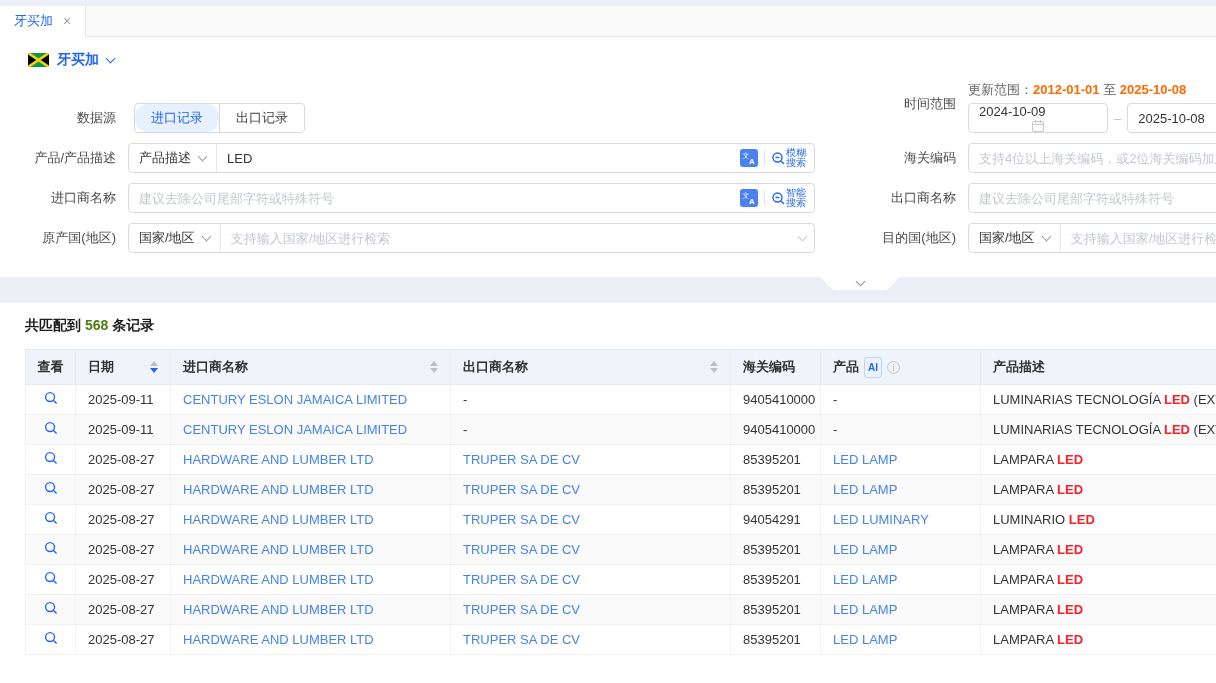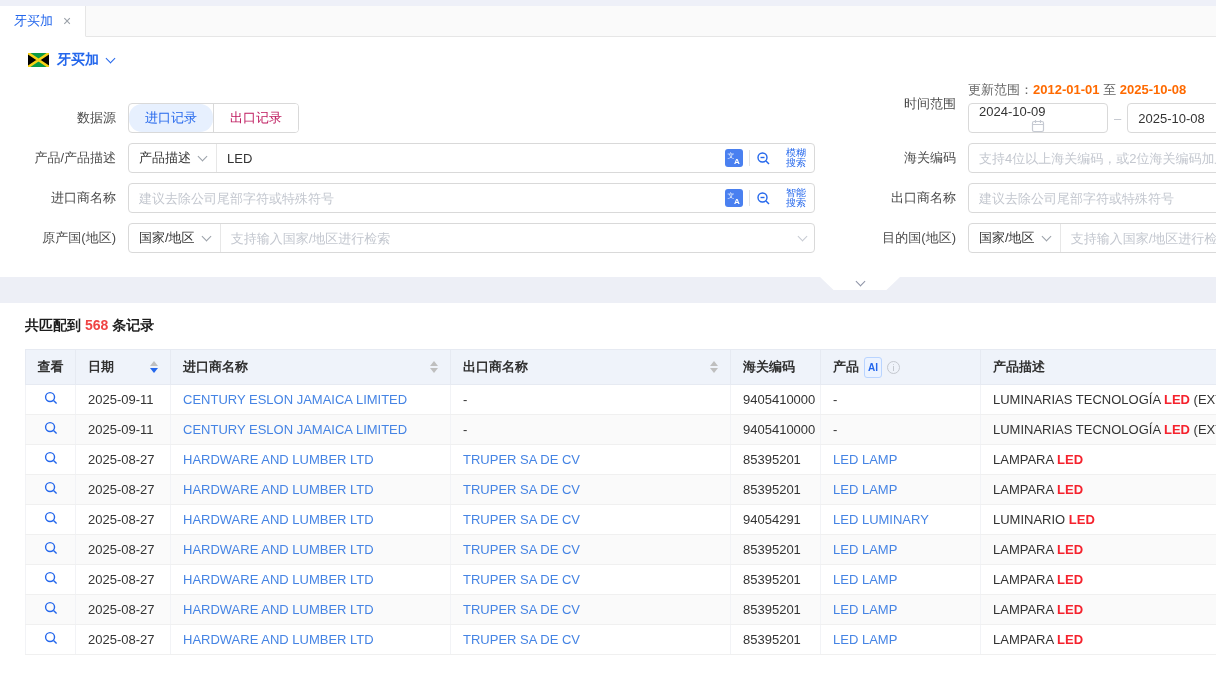--- a/index.html
+++ b/index.html
@@ -27,54 +27,54 @@
   .f-left { width:815px; display:flex; align-items:center; flex:0 0 815px; }
   .f-right { flex:0 0 420px; margin-left:53px; display:flex; align-items:center; }
   .flabel { width:128px; text-align:right; padding-right:12px; color:#4a4a4a; flex:0 0 128px; }
   .rlabel { width:88px; text-align:right; margin-right:12px; color:#4a4a4a; flex:0 0 88px; }
 
   .update-line { text-align:left; white-space:nowrap; font-size:13px; color:#666; margin-bottom:4px; }
   .update-line b { color:#ff6a00; }
   .r-col { display:flex; flex-direction:column; align-items:flex-start; }
 
   .seg { display:flex; border:1px solid #d9d9d9; border-radius:4px; overflow:hidden; height:30px; }
-  .seg-btn { padding:0 16px; display:flex; align-items:center; background:#fff; color:#be185d; cursor:pointer; }
+  .seg-btn { padding:0 16px; display:flex; align-items:center; background:#fff; color:#404040; cursor:pointer; }
   .seg-btn.active { background:#e7f0fe; color:#2467ec;border-radius:13px; }
   .seg-btn + .seg-btn { border-left:1px solid #d9d9d9; }
 
   .inp, .group { height:30px; border:1px solid #d9d9d9; border-radius:4px; background:#fff; }
   .inp { padding:0 10px; width:100%; font-size:13px; color:#333; outline:none;
     font-family:"Liberation Sans","DejaVu Sans",sans-serif; }
   .inp::placeholder { color:#c3c7cf; }
   .group { display:flex; align-items:center; flex:1; }
   .group .inp { border:none; height:28px; flex:1; background:transparent; }
   .gsel { display:flex; align-items:center; gap:8px; padding:0 10px; height:100%;
     border-right:1px solid #e7e7e7; color:#333; white-space:nowrap; cursor:pointer; }
   .suffix { display:flex; align-items:center; gap:6px; padding:0 8px; }
   .vdiv { width:1px; height:16px; background:#e3e3e3; }
-  .search-tag { display:flex; align-items:center; gap:15px; color:#2467ec; cursor:pointer; }
+  .search-tag { display:flex; align-items:center; gap:0; color:#2467ec; cursor:pointer; }
   .search-tag .two-line { font-size:10px; line-height:10px; }
   .date-inp { width:140px; display:flex; align-items:center;flex-direction:column; }
   .date-inp .inp { border:none; height:28px; }
   .dash { color:#c0c4cc; margin:0 6px; }
 
   .checks { display:flex; align-items:center; gap:30px; padding-left:25px; margin:14px 0 2px; }
   .chk { display:flex; align-items:center; gap:7px; cursor:pointer; color:#333; }
   .box { width:14px; height:14px; border:1px solid #cfcfcf; border-radius:2px; background:#fff; }
 
   
   .band { height:26px; background:#edeff6; position:relative; }
   .handle { position:absolute; top:0; left:820px; width:80px; height:13px; background:#fff;
     clip-path:polygon(0 0,100% 0,83% 100%,17% 100%); display:flex; justify-content:center; cursor:pointer; }
   .handle .chev { margin-top:1px; border-color:#8d93a6; }
 
   
   .results { background:#fff; border-radius:8px 8px 0 0; padding:14px 0 0 25px; }
   .summary { font-size:14px; font-weight:bold; color:#1d1d1d; margin-bottom:14px; }
-  .summary .cnt { color:#ef4444; margin:0 4px; }
+  .summary .cnt { color:#4d7c0f; margin:0 4px; }
 
   table { border-collapse:collapse; table-layout:fixed; width:1191px; }
   thead td { background:#eff3fa; height:33px; font-weight:bold; color:#303030;
     border:1px solid #e6eaf2; padding:0 12px; }
   thead td.first { text-align:center; padding:8px; }
   tbody td { height:30px; border-bottom:1px solid #f0f0f0; border-right:1px solid #f2f3f6;
     padding:0 12px; white-space:nowrap; overflow:hidden; color:#333; }
   tbody td.first { text-align:center; padding:0; border-left:1px solid #f2f3f6; }
   tr.alt td { background:#fafafa; }
   td.nobr { border-right:none; }
@@ -112,21 +112,21 @@
     <path d="M0,14 L21,14 L10.5,7.4 Z" fill="#0a9b48"></path>
     <path d="M0,0 L21,14 M21,0 L0,14" stroke="#f7d116" stroke-width="2.6"></path>
   </svg>
   <span class="country-name">牙买加</span>
   <span class="chev blue"></span>
 </div>
 
 <div class="filter-panel">
 
   <div class="frow" style="align-items:flex-end;">
-    <div class="f-left" style="align-self:flex-end;">
+    <div class="f-left" style="align-self:flex-end;gap:6px;">
       <span class="flabel">数据源</span>
       <div class="seg">
         <div class="seg-btn active">进口记录</div>
         <div class="seg-btn">出口记录</div>
       </div>
     </div>
     <div class="f-right" style="align-items:flex-end;">
       <span class="rlabel" style="align-self:center; margin-bottom:0; padding-bottom:7px;">时间范围</span>
       <div class="r-col">
         <div class="update-line">

